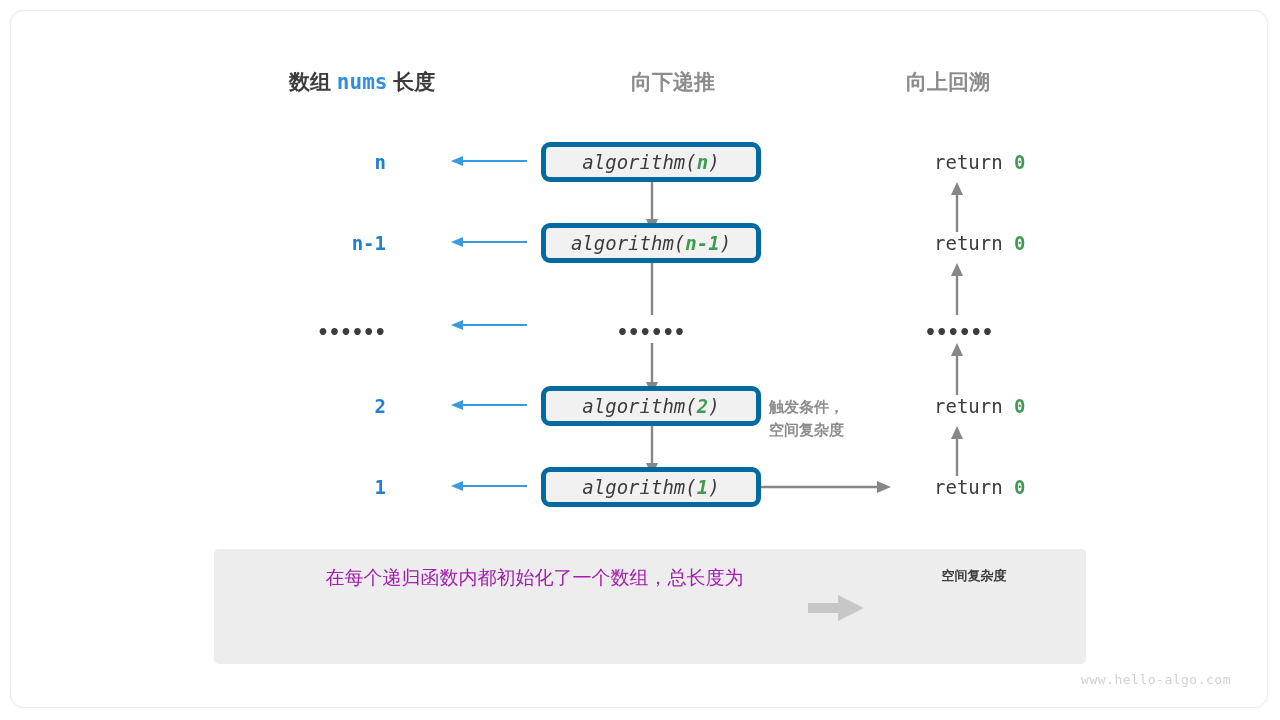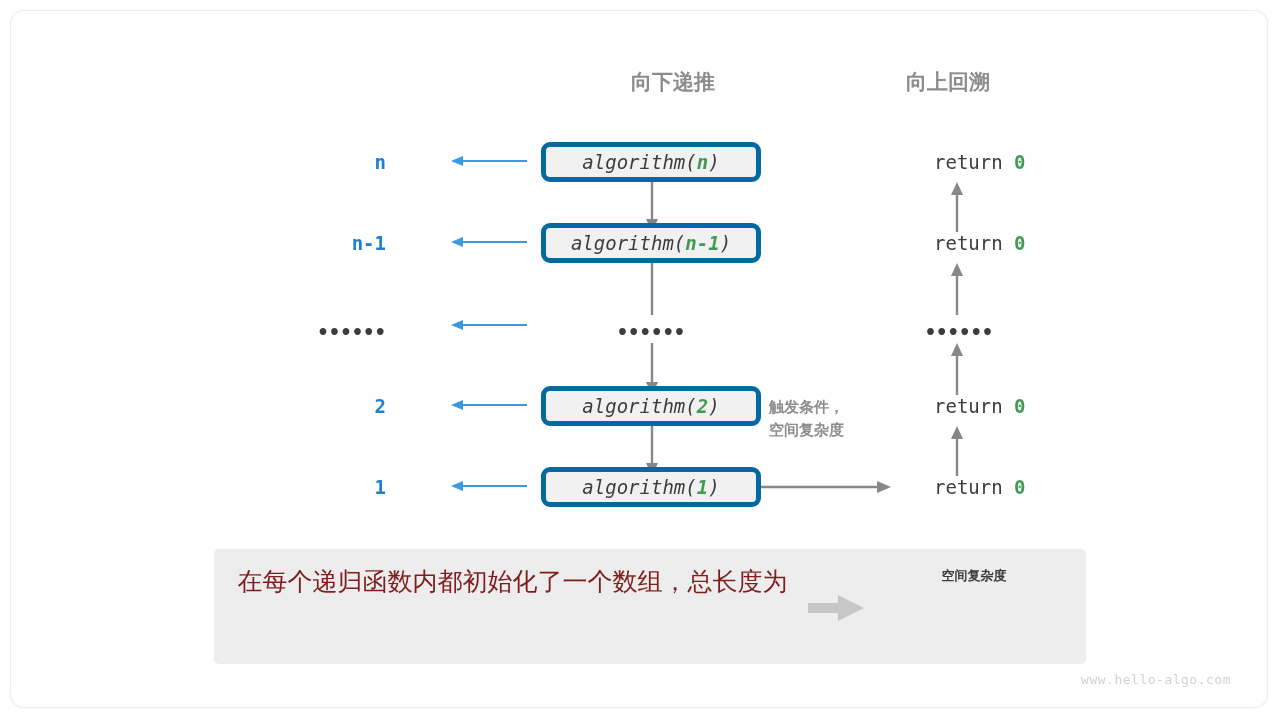--- a/index.html
+++ b/index.html
@@ -64,23 +64,23 @@
     font-size:15px;font-weight:bold;color:#8c8c8c;
     line-height:1.55;white-space:nowrap;
   }
   
   .summary{
     position:absolute;left:203px;top:538px;
     width:872px;height:115px;
     background:#ededed;border-radius:5px;
   }
   .sum-text{
-    position:absolute;left:16px;top:16px;width:565px;
+    position:absolute;left:38px;top:16px;width:565px;
     text-align:center;
-    font-size:25px;color:#7f1d1d;white-space:nowrap;
+    font-size:19px;color:#a21caf;white-space:nowrap;
   }
   .sum-formula{
     position:absolute;left:30px;top:58px;width:565px;
     text-align:center;
     font-family:"DejaVu Sans Mono","Liberation Mono",monospace;
     font-size:21px;font-weight:bold;color:#3c3c3c;white-space:nowrap;
   }
   .sum-formula .v{color:#1f7fd0;}
   .sum-formula .op{color:#3c3c3c;font-weight:bold;}
   .big-arrow{
@@ -104,20 +104,25 @@
     font-family:"DejaVu Sans Mono","Liberation Mono",monospace;
     font-size:13px;color:#d2d2d2;letter-spacing:0.5px;white-space:nowrap;
   }
   svg{display:block;overflow:visible;}
 </style>
 </head>
 <body>
 
 <div class="card">
 
+  <div class="abs col-head head-dark" style="left:278px;top:57px;">
+    <span>数组</span>
+    <span class="blue" style="font-family:'DejaVu Sans Mono','Liberation Mono',monospace;">nums</span>
+    <span>长度</span>
+  </div>
 
   <div class="abs col-head head-gray" style="left:588px;top:57px;margin-left:32px;">向下递推</div>
 
   <div class="abs col-head head-gray" style="left:895px;top:57px;">向上回溯</div>
 
   <div class="abs len-label" style="left:280px;top:140px;width:95px;">n</div>
 
   <svg class="abs" style="left:440px;top:142px;" width="76" height="16">
     <line x1="76" y1="8" x2="10" y2="8" stroke="#3a9ae0" stroke-width="2.2"></line>
     <polygon points="0,8 12,3 12,13" fill="#3a9ae0"></polygon>

